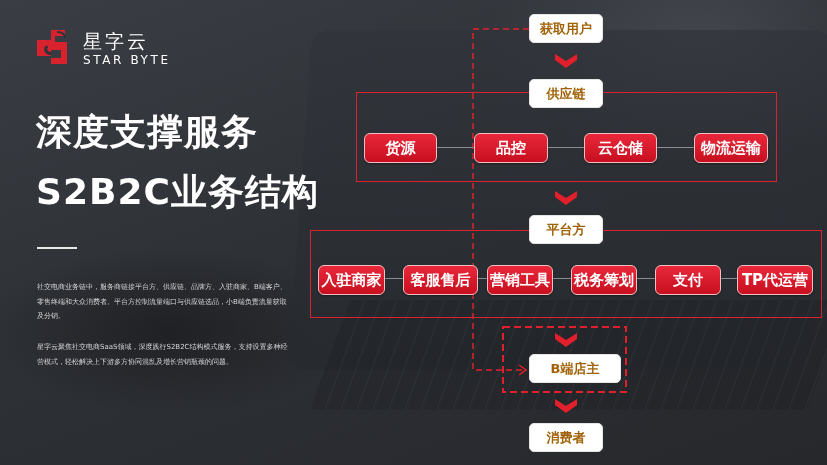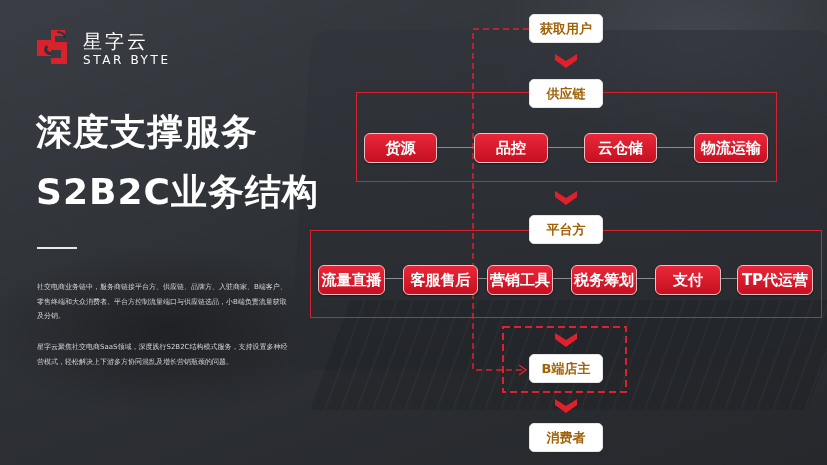--- a/index.html
+++ b/index.html
@@ -134,21 +134,21 @@
 <svg class="chev" style="left:555px;top:191px" viewBox="0 0 22 14">
     <path d="M0 0 L11 7 L22 0 L22 6 L11 14 L0 6 Z" fill="#e2202c"></path>
   </svg>
 
 <div class="tag" style="left:529px;top:215px;width:74px;height:29px;">
   <span>平台方</span>
 </div>
 
 <div class="conn" style="left:385px;top:278px;width:405px;"></div>
 <div class="pill" style="left:318px;top:265px;width:67px;">
-  <span>流量直播</span>
+  <span>入驻商家</span>
   </div>
 <div class="pill" style="left:403px;top:265px;width:75px;">
   <span>客服售后</span>
   </div>
 <div class="pill" style="left:487px;top:265px;width:66px;">
   <span>营销工具</span>
   </div>
 <div class="pill" style="left:571px;top:265px;width:66px;">
   <span>税务筹划</span>
   </div>
@@ -156,21 +156,21 @@
   <span>支付</span>
   </div>
 <div class="pill" style="left:737px;top:265px;width:76px;">
   <span>TP代运营</span>
   </div>
 
 <svg class="chev" style="left:555px;top:333px" viewBox="0 0 22 14">
     <path d="M0 0 L11 7 L22 0 L22 6 L11 14 L0 6 Z" fill="#e2202c"></path>
   </svg>
 
-<div class="tag" style="left:529px;top:354px;width:74px;height:29px;">
+<div class="tag" style="left:529px;top:354px;width:92px;height:29px;">
   <span>B端店主</span>
 </div>
 
 <svg class="chev" style="left:555px;top:399px" viewBox="0 0 22 14">
     <path d="M0 0 L11 7 L22 0 L22 6 L11 14 L0 6 Z" fill="#e2202c"></path>
   </svg>
 
 <div class="tag" style="left:529px;top:423px;width:74px;height:29px;">
   <span>消费者</span>
 </div>

